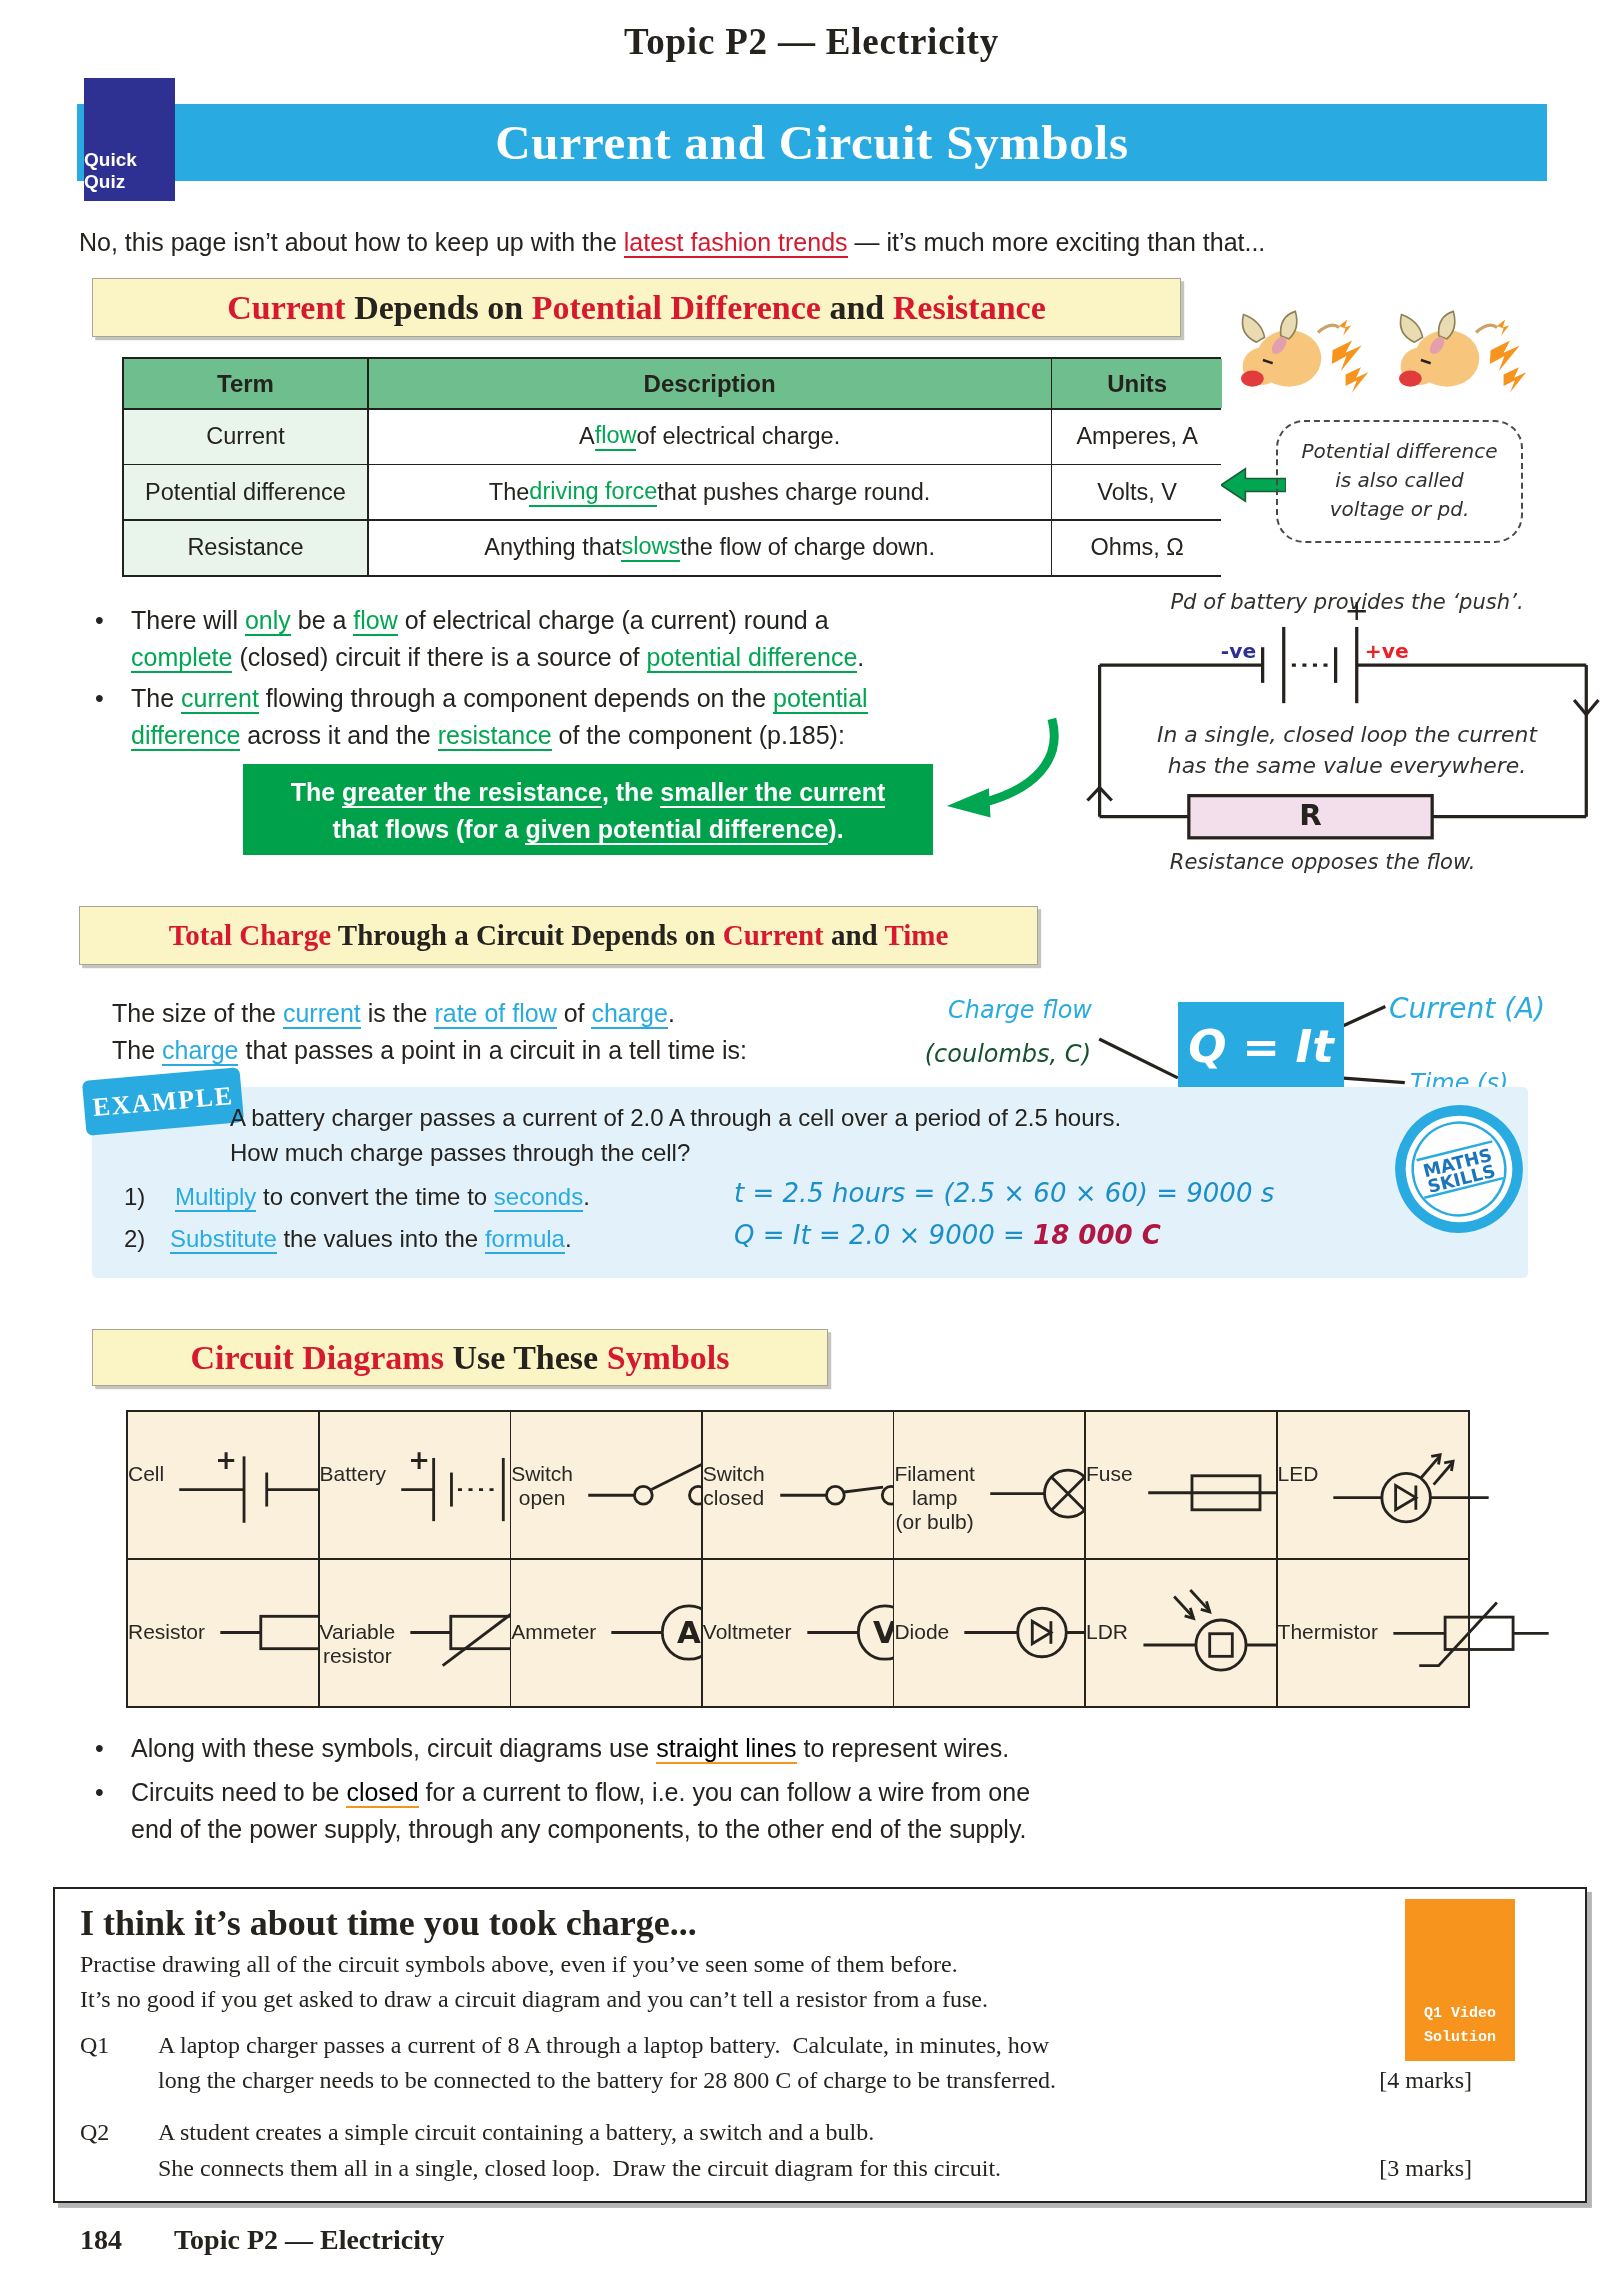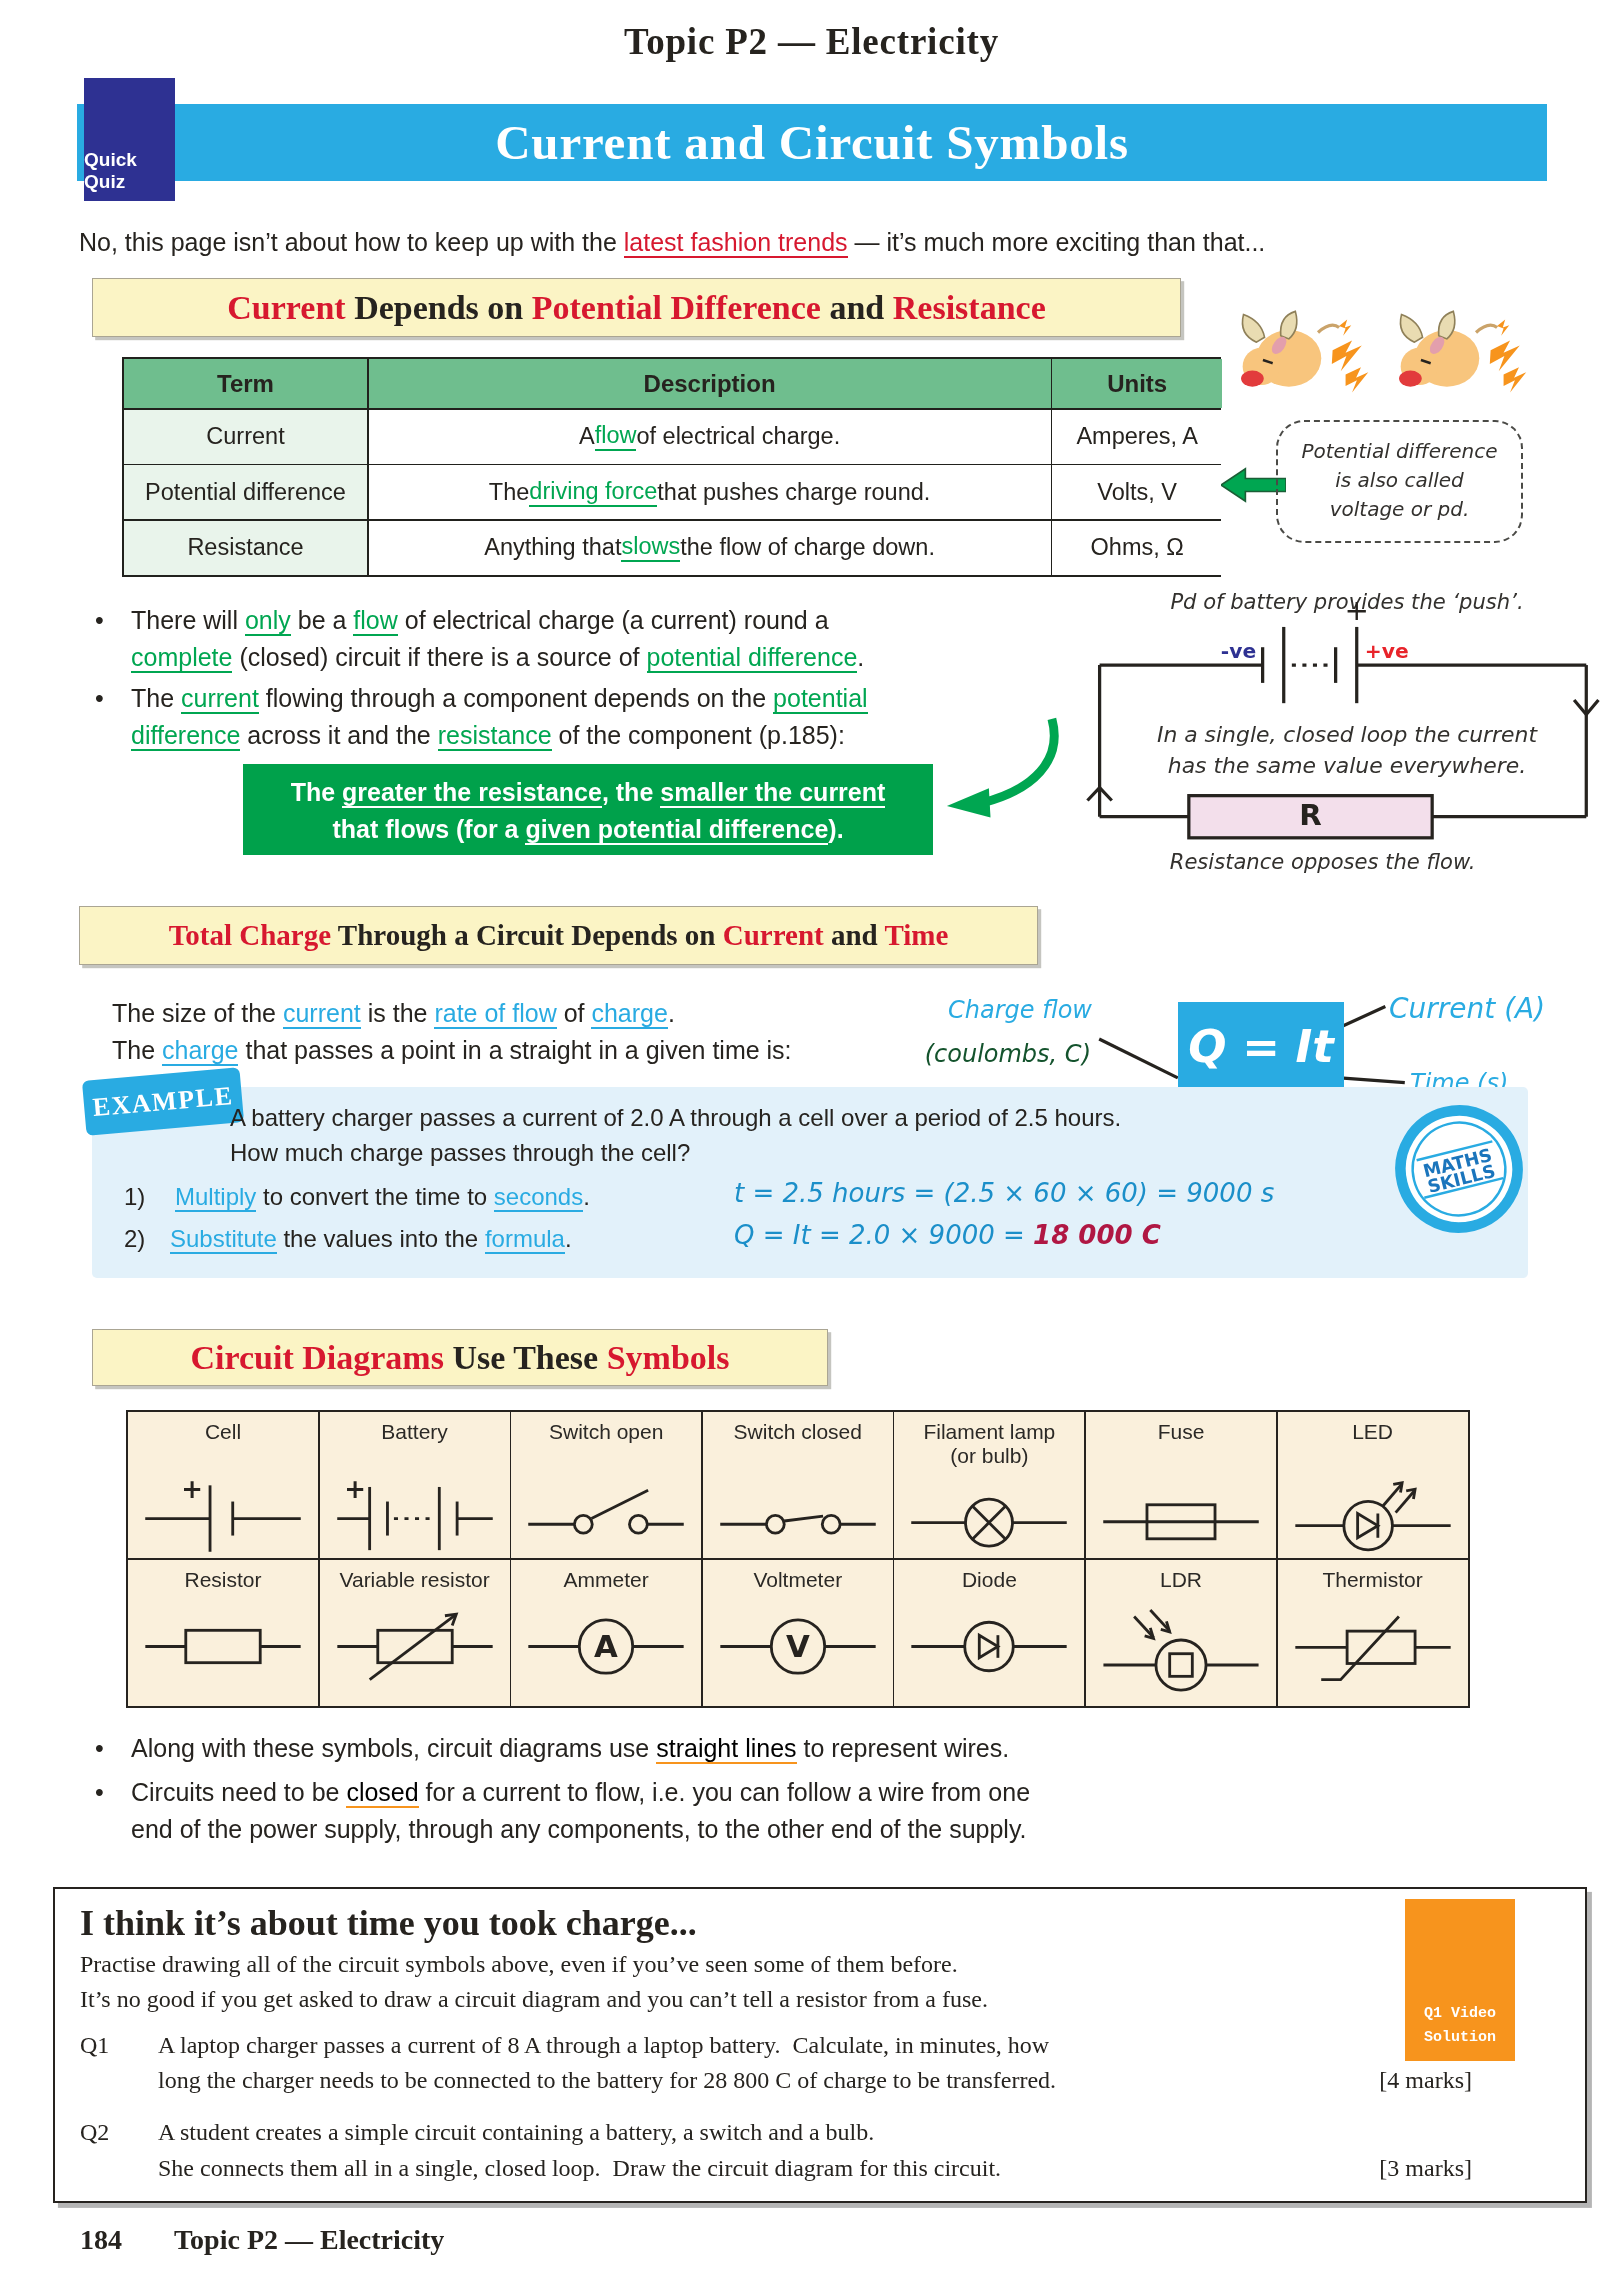--- a/index.html
+++ b/index.html
@@ -27,21 +27,21 @@
   #terms-table .hd{background:#6FBE8E;font-weight:bold;font-size:24px;}
   #terms-table .tc{background:#E9F4EB;}
   
   #pd-note{border:2.4px dashed #4a4a46;border-radius:28px;text-align:center;font-size:20px;line-height:29px;padding-top:14.6px;color:#33312e;}
   
   #key-fact-box{background:#00A14B;color:#fff;font-weight:bold;font-size:25px;line-height:37px;
       text-align:center;padding-top:9.7px;}
   
   #symbols-table{display:grid;grid-template-columns:repeat(7,190px);grid-template-rows:146px 146px;
       border:2.4px solid #26231f;background:#26231f;grid-gap:1.6px;}
-  #symbols-table .cellbox{background:#FAF0DC;display:flex;flex-direction:column;align-items:center;}
+  #symbols-table .cellbox{background:#FAF0DC;display:flex;flex-direction:row;align-items:center;gap:8px;}
   .symlabel{font-size:21px;line-height:24px;margin-top:8px;text-align:center;color:#2b2926;}
   .labelblock1{height:54px;} .labelblock2{height:34px;}
   .symsvg{flex:0 0 auto;}
   
   #review-box{border:2.4px solid #26231f;background:#fff;box-shadow:4.9px 4.9px 0 #b5b5b5;}
   .qline{font-family:"Liberation Serif",serif;font-size:24px;white-space:pre-wrap;}
   svg text{font-family:"DejaVu Sans",sans-serif;}
 </style>
 </head>
 <body>
@@ -174,21 +174,21 @@
   </svg>
 
   <div class="abs ybox" style="left:79px;top:906px;width:957px;height:57px;line-height:57px;font-size:29px;">
     <span class="red">Total Charge</span><span class="dark"> Through a Circuit Depends on </span><span class="red">Current</span><span class="dark"> and </span><span class="red">Time</span>
   </div>
 
   <div class="abs body31" style="left:112px;top:995px;">
     <span>The size of the </span><span class="c">current</span><span> is the </span><span class="c">rate of flow</span><span> of </span><span class="c">charge</span><span>.</span>
   </div>
   <div class="abs body31" style="left:112px;top:1032px;">
-    <span>The </span><span class="c">charge</span><span> that passes a point in a straight in a given time is:</span>
+    <span>The </span><span class="c">charge</span><span> that passes a point in a circuit in a tell time is:</span>
   </div>
 
   <div class="abs hand" style="left:889px;top:996px;width:203px;text-align:right;font-size:24px;color:#29ABE2;">Charge flow</div>
   <div class="abs hand" style="left:872px;top:1040px;width:219px;text-align:right;font-size:24px;color:#14532d;">(coulombs, C)</div>
   <svg class="abs" style="left:1087px;top:982px;" width="454" height="122" viewBox="0 0 560 150">
     <line x1="15" y1="70" x2="112" y2="118" stroke="#26231f" stroke-width="4"></line>
     <line x1="298" y1="62" x2="368" y2="30" stroke="#26231f" stroke-width="4"></line>
     <line x1="312" y1="118" x2="392" y2="124" stroke="#26231f" stroke-width="4"></line>
   </svg>
   <div class="abs" style="left:1178px;top:1002px;width:166px;height:89px;background:#29ABE2;color:#fff;display:flex;align-items:center;justify-content:center;">

